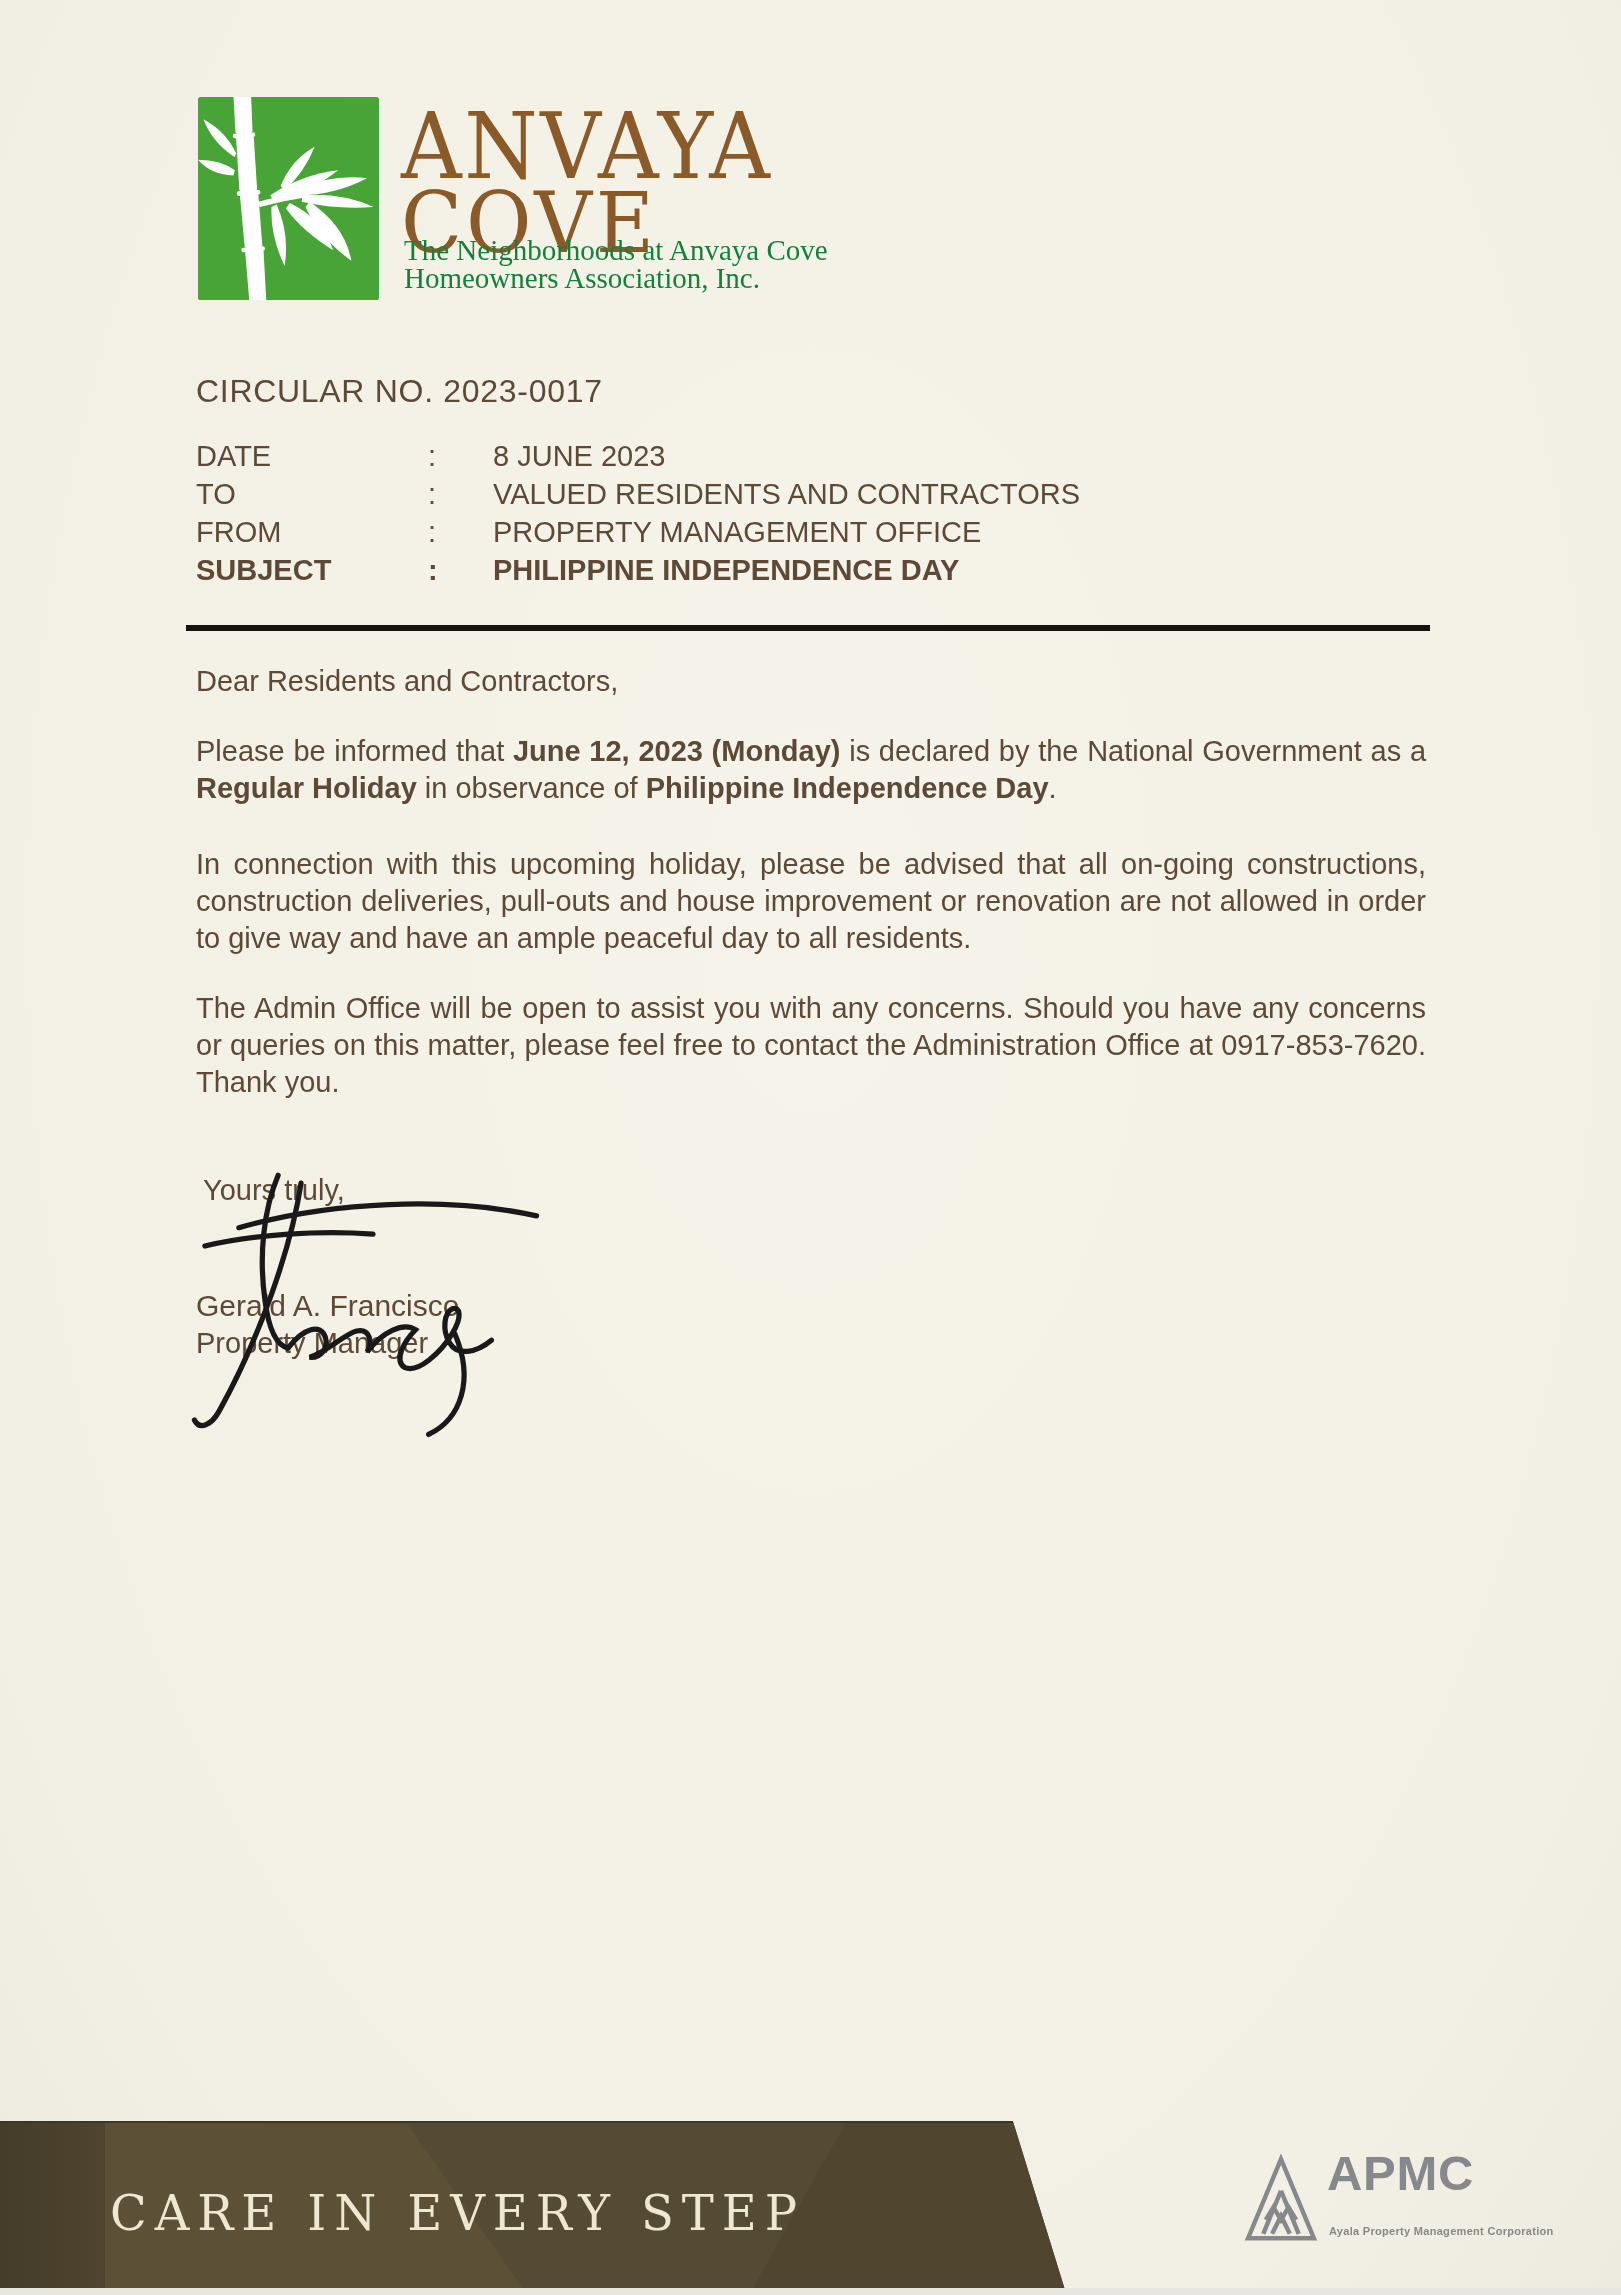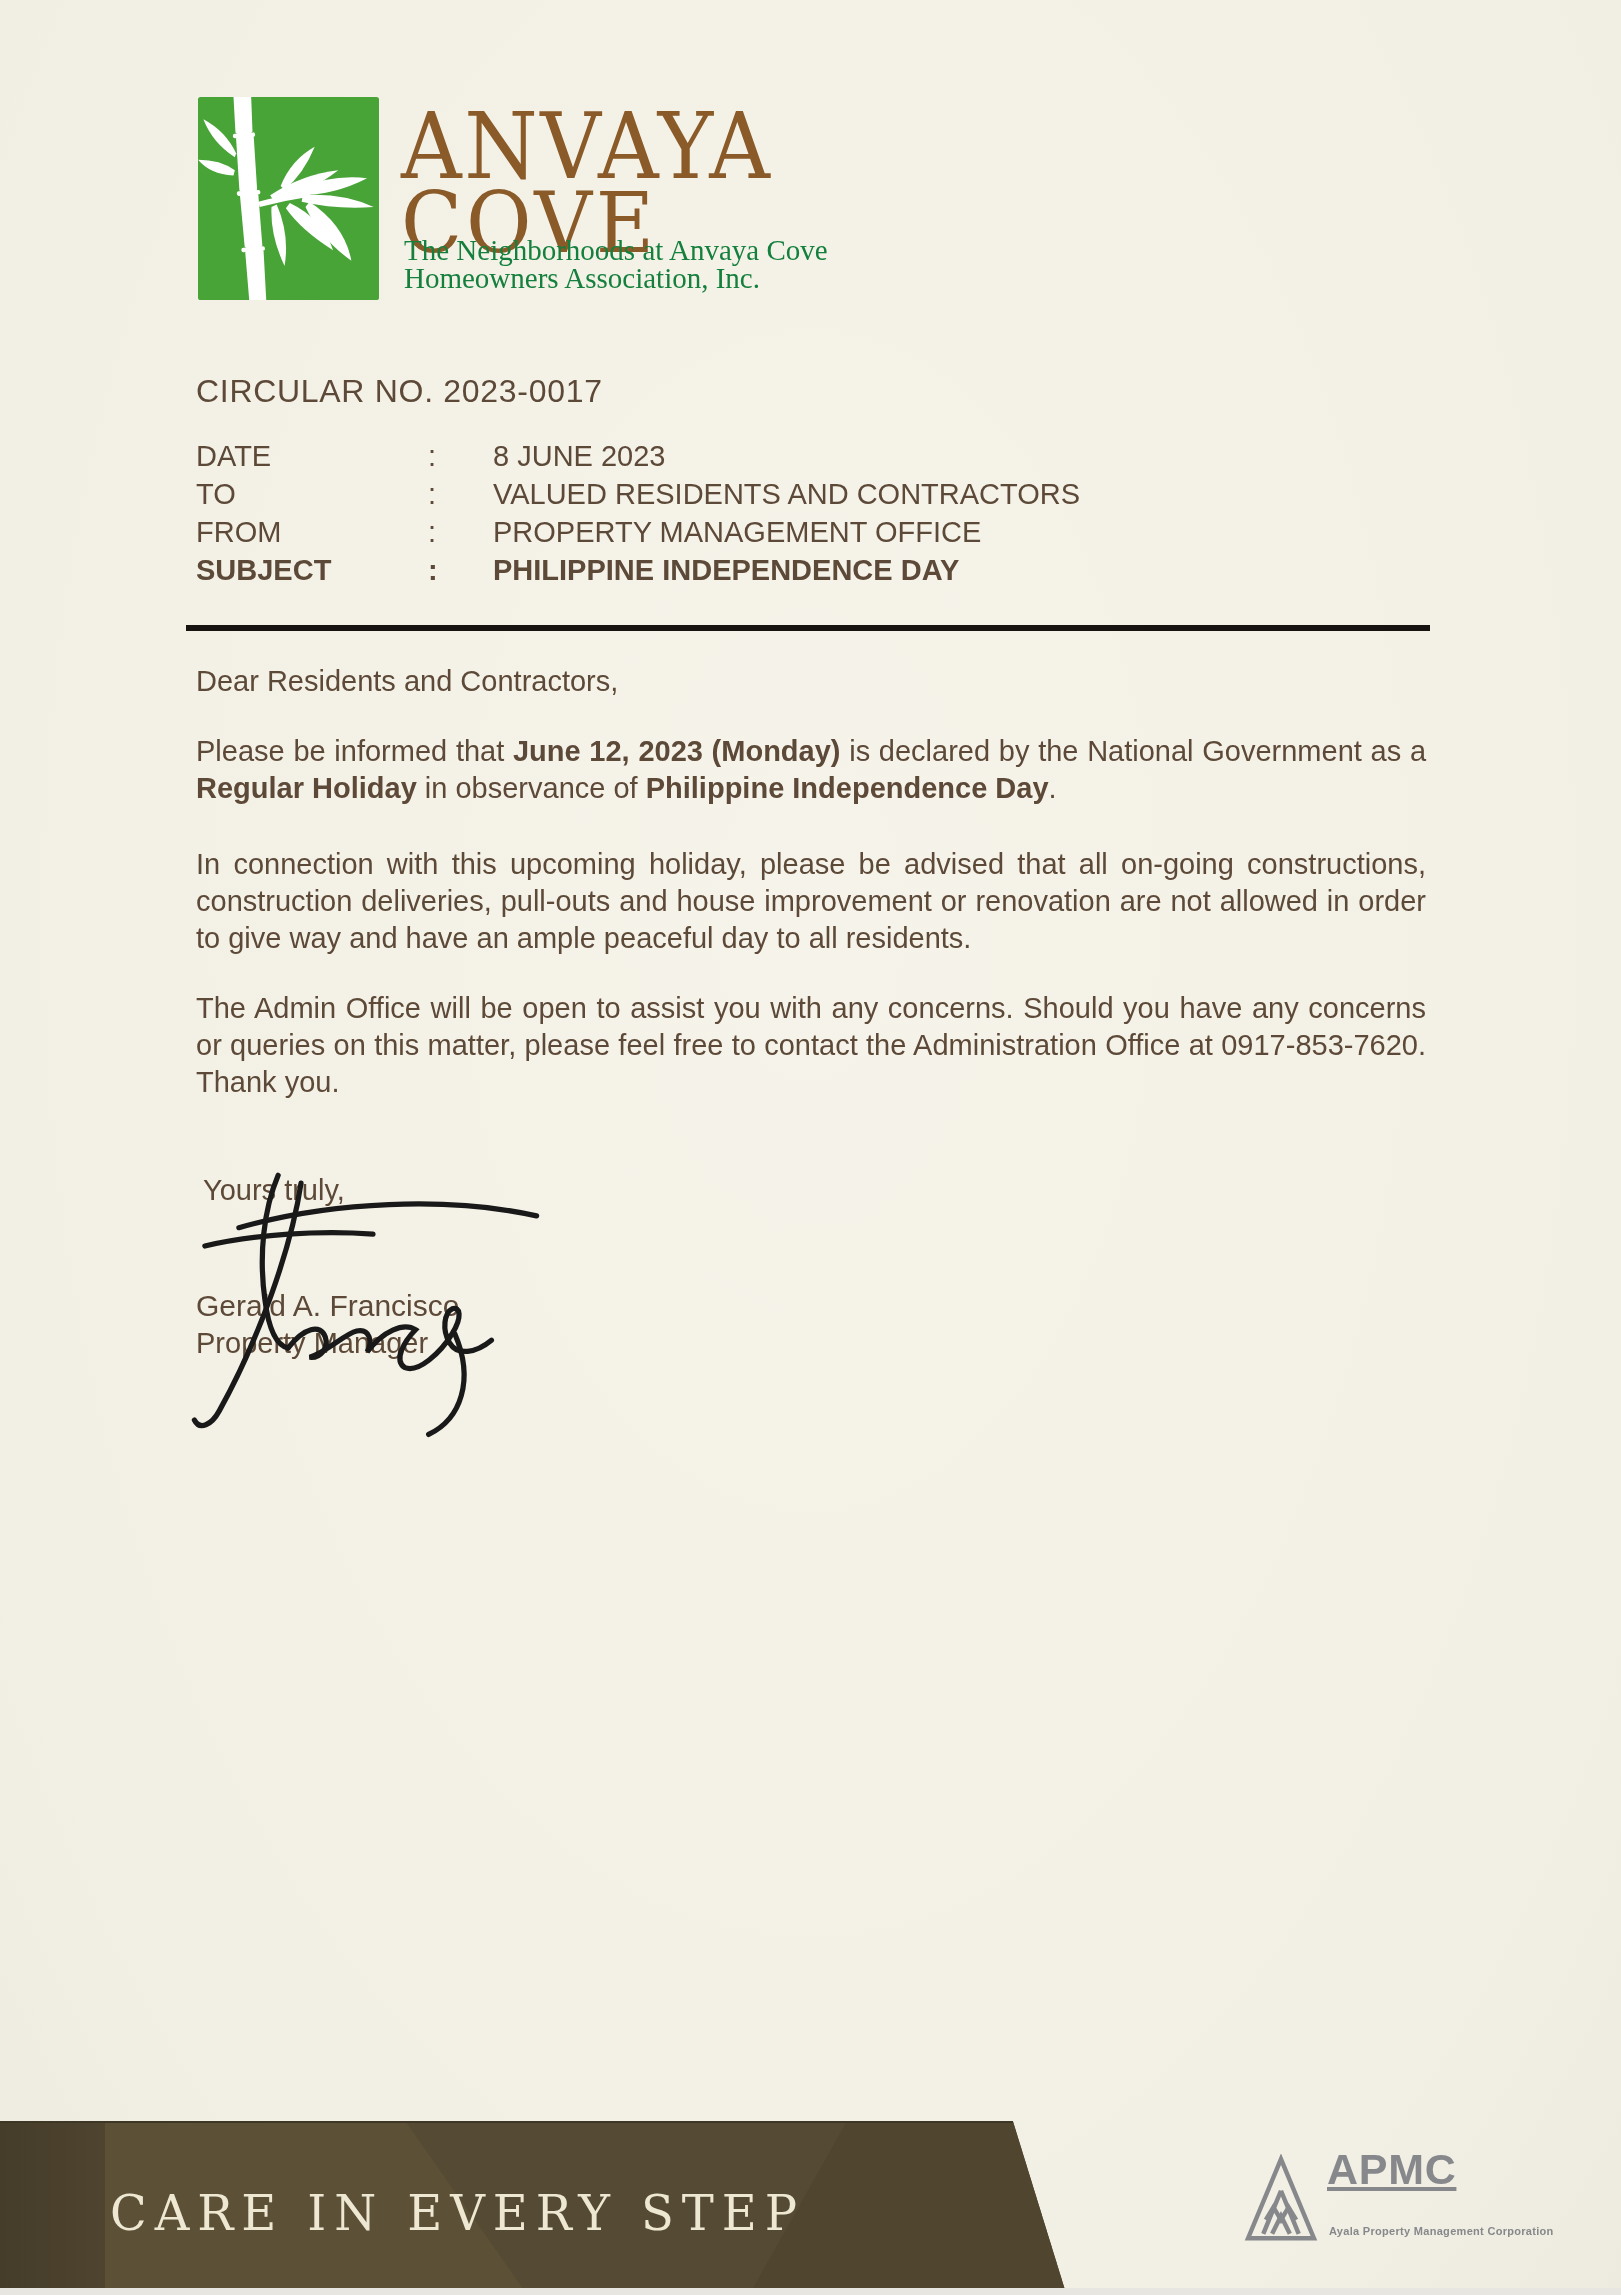--- a/index.html
+++ b/index.html
@@ -49,21 +49,21 @@
         clip-path:polygon(0 0, 95.1% 0, 100% 100%, 0 100%);overflow:hidden;border-top:2px solid #3f3725;}
   .facet{position:absolute;top:0;height:100%;}
   .facet-a{left:0;width:105px;background:linear-gradient(90deg,#453c29,#4e4430);}
   .facet-b{left:105px;width:419px;background:#5c5037;clip-path:polygon(0 0,72% 0,100% 100%,0 100%);}
   .facet-c{left:752px;width:313px;background:#50452f;clip-path:polygon(30% 0,100% 0,100% 100%,0 100%);}
   .slogan{left:110px;top:2185px;z-index:6;color:#eee7d2;font-family:"DejaVu Serif", serif;
           font-size:48px;letter-spacing:7.9px;}
   .bottom-strip{left:0;top:2288px;width:1622px;height:7.2px;background:#e8e6e0;}
   .apmc{left:1243px;top:2149px;width:314px;height:105px;}
   .apmc-tri{position:absolute;left:0;top:5.2px;width:76px;height:93px;}
-  .apmc-name{position:absolute;left:84px;top:-3.9px;font-size:43px;font-weight:bold;color:#86888b;letter-spacing:0.7px;font-family:"Liberation Sans", sans-serif;text-decoration:underline;}
+  .apmc-name{position:absolute;left:84px;top:-3.9px;font-size:49px;font-weight:bold;color:#86888b;letter-spacing:0.7px;font-family:"Liberation Sans", sans-serif;}
   .apmc-tag{position:absolute;left:86px;top:76px;font-size:11px;font-weight:bold;color:#86888b;letter-spacing:0.3px;font-family:"Liberation Sans", sans-serif;}
 </style>
 </head>
 <body>
 
 <div class="abs logo-square">
   <span>
     <svg viewBox="0 0 276 310" xmlns="http://www.w3.org/2000/svg">
 
       <g fill="#ffffff">

